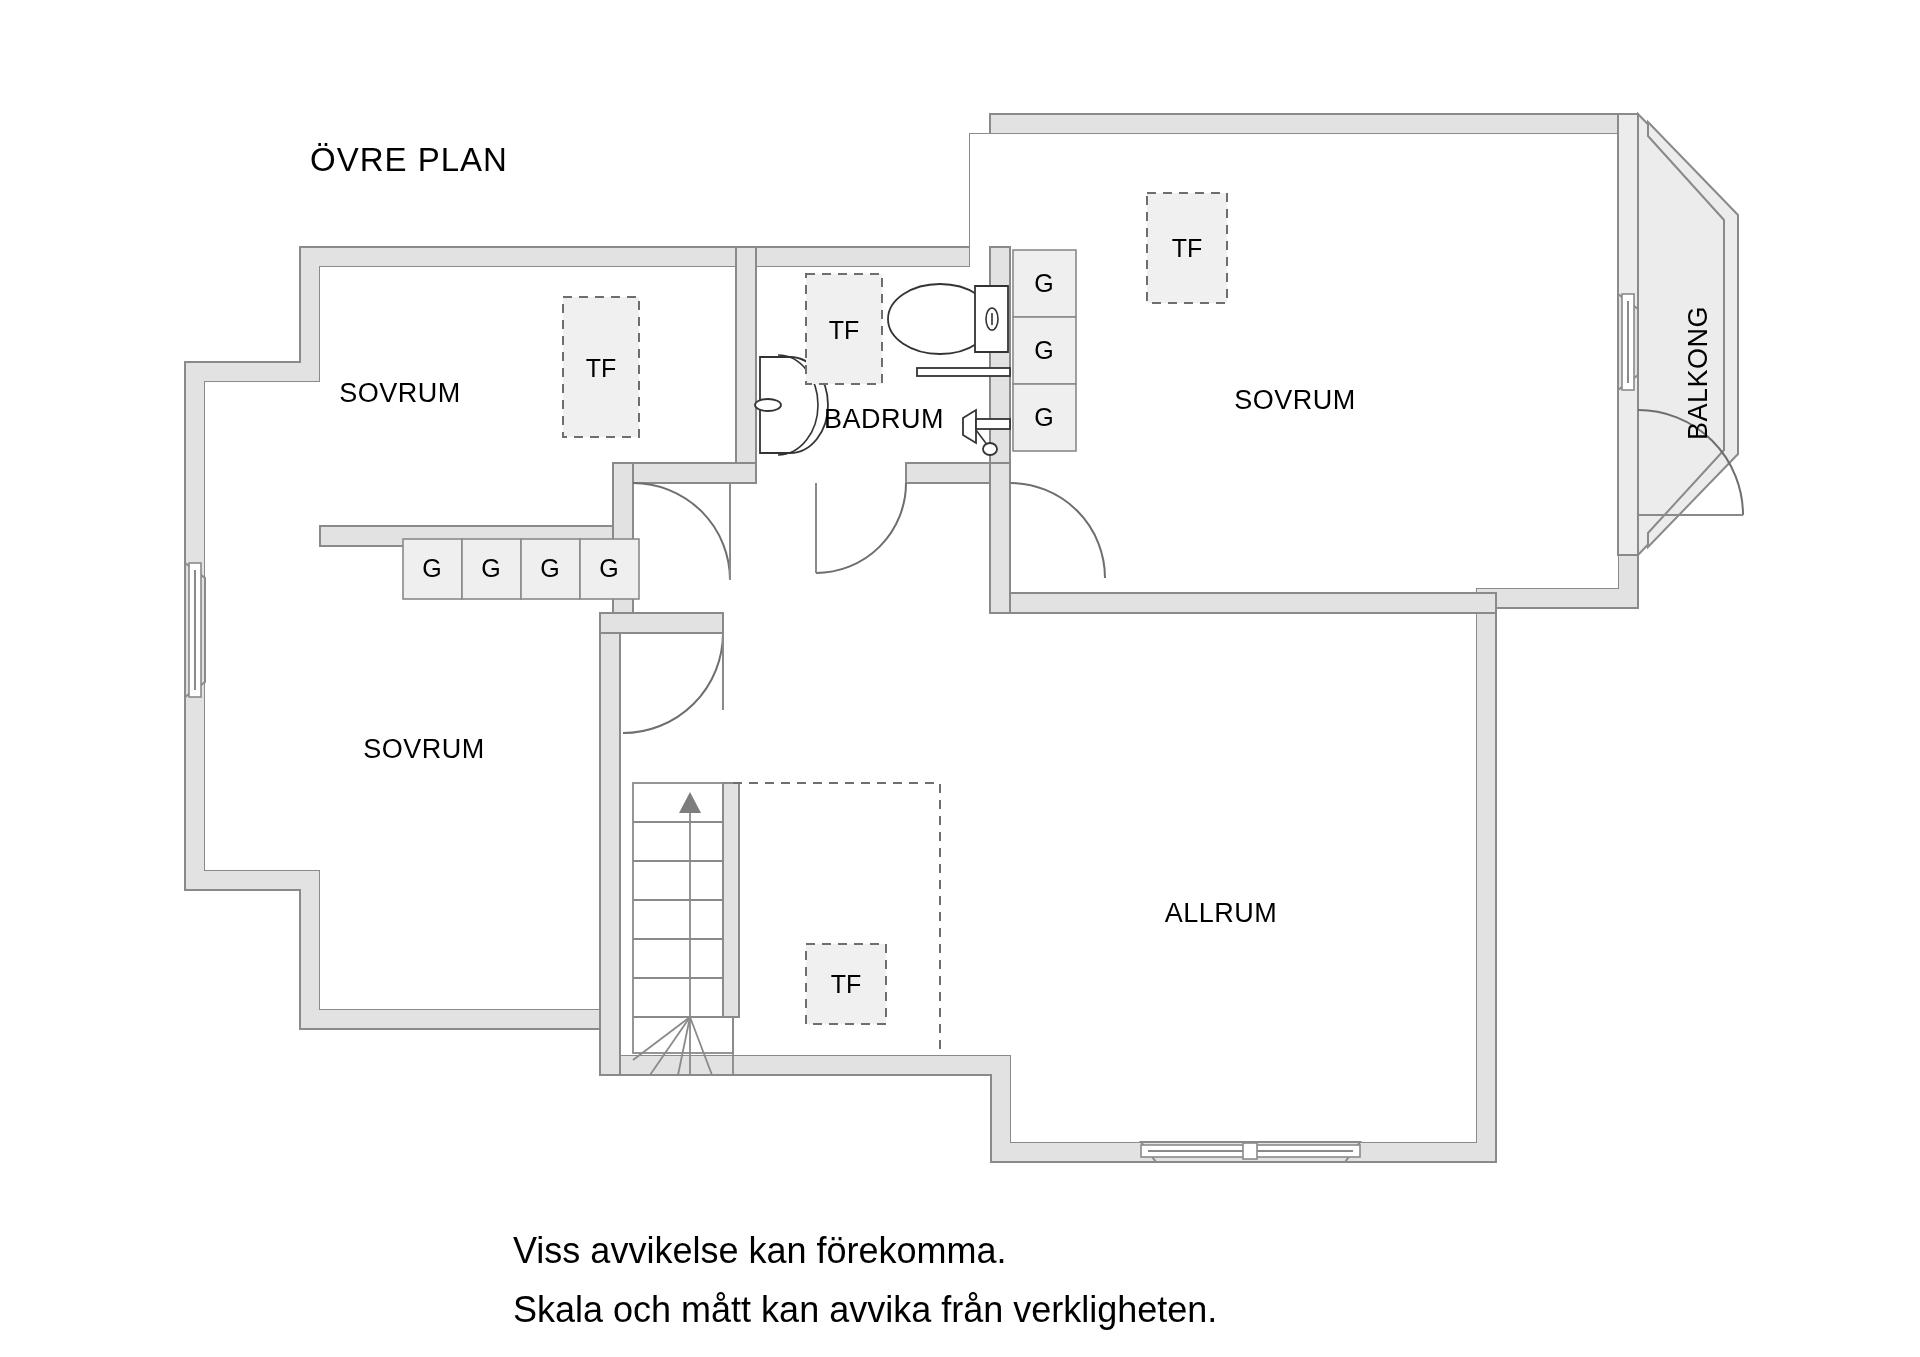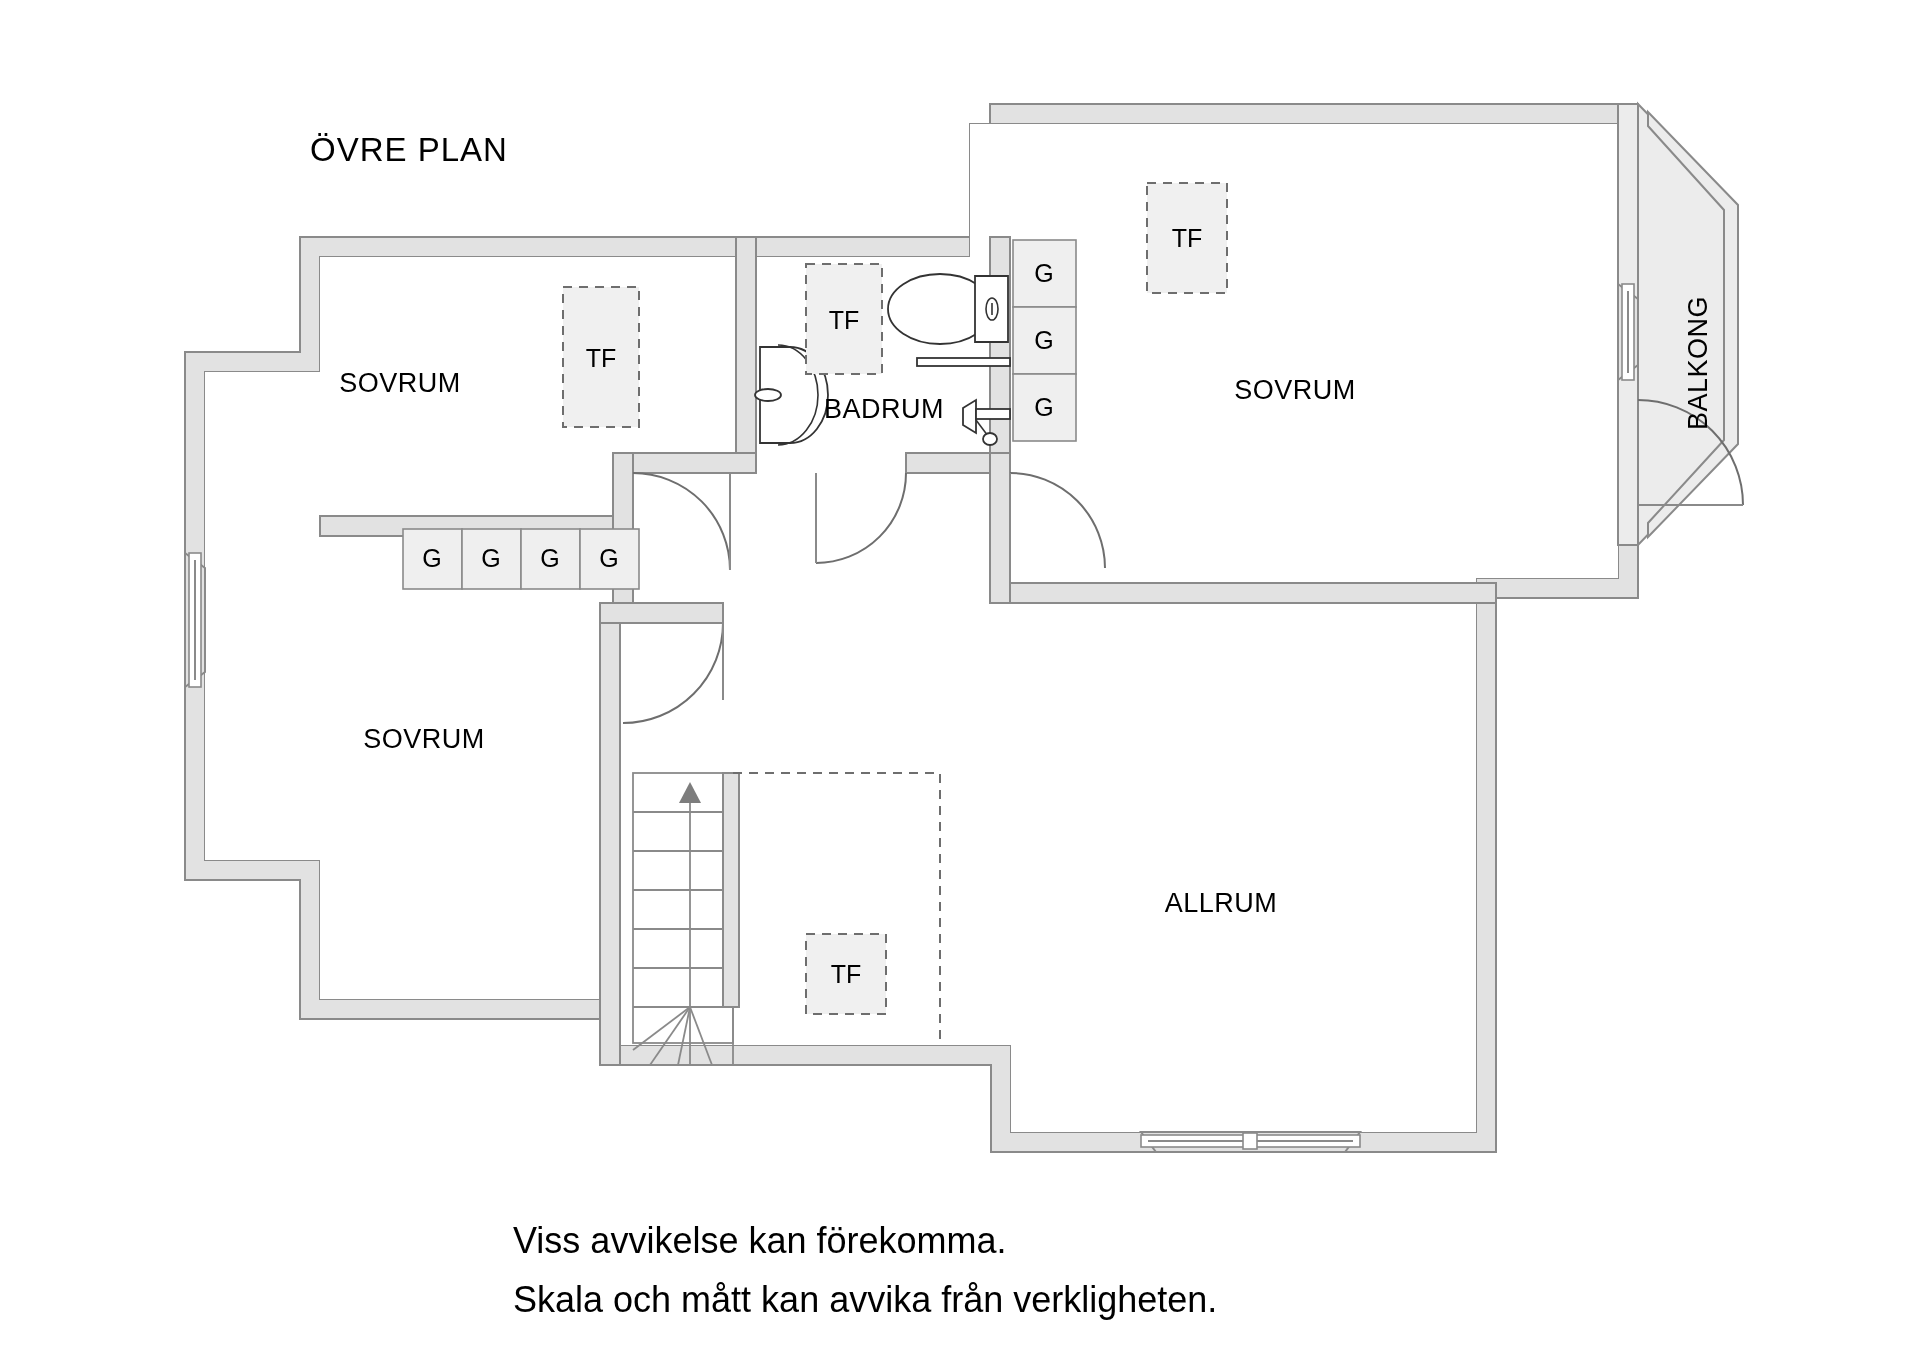--- a/index.html
+++ b/index.html
@@ -10,20 +10,21 @@
   body {
     width: 1920px;
     height: 1357px;
     font-family: "Liberation Sans", sans-serif;
     overflow: hidden;
     position: relative;
   }
   #plan-root {
     position: absolute;
     inset: 0;
+    margin-top: 10px;
   }
   svg#floorplan {
     display: block;
     width: 1920px;
     height: 1357px;
   }
   .wall-fill   { fill: #e2e2e2; stroke: #8a8a8a; stroke-width: 2; }
   .room-fill   { fill: #ffffff; stroke: none; }
   .balk-fill   { fill: #ececec; stroke: #8a8a8a; stroke-width: 2; }
   .thin-line   { fill: none; stroke: #8a8a8a; stroke-width: 2; }

